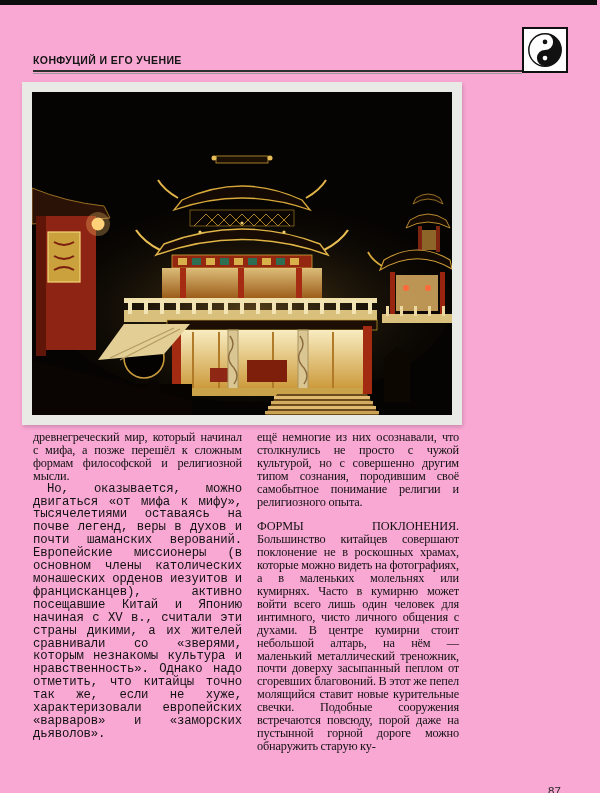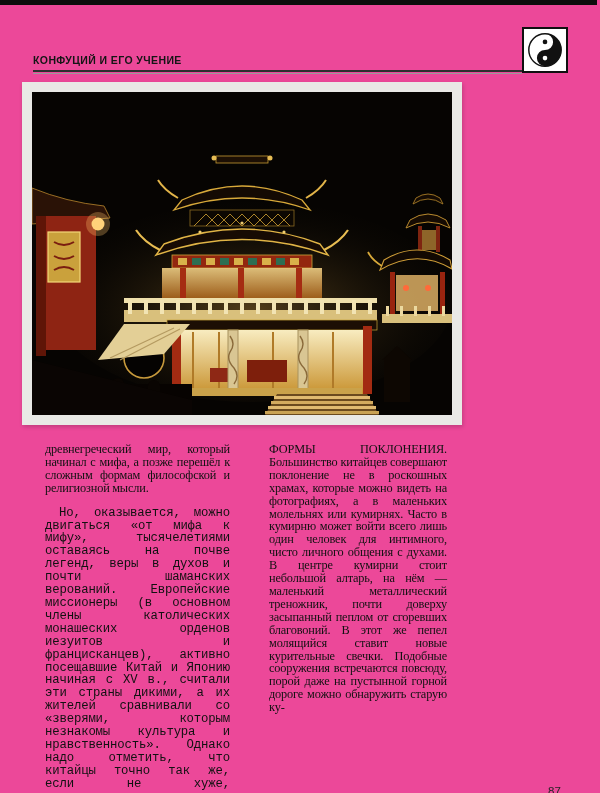--- a/index.html
+++ b/index.html
@@ -1,16 +1,16 @@
 <!DOCTYPE html>
 <html lang="ru"><head>
 <meta charset="utf-8">
 <style>
   html,body{margin:0;padding:0;}
-  .page{position:relative;width:600px;height:793px;background:#ec4899;overflow:hidden;
+  .page{position:relative;width:600px;height:793px;background:#f9a8d4;overflow:hidden;
         font-family:"Liberation Serif", serif;color:#111;}
   .abs{position:absolute;}
 
   
   .top-bar{left:0;top:0;width:597px;height:5px;background:#0d0d0d;}
 
   
   .chapter-header{left:33px;top:54px;font-family:"Liberation Sans", sans-serif;
       font-weight:bold;font-size:10.5px;letter-spacing:.4px;color:#151515;}
   .rule-main{left:33px;top:70px;width:489px;height:2px;background:#2e2e2e;}
@@ -23,21 +23,21 @@
   .photo-frame{left:22px;top:82px;width:440px;height:343px;background:#e9e9e6;
       box-shadow:1px 2px 4px rgba(0,0,0,.18);}
   .photo{left:10px;top:10px;width:420px;height:323px;background:#060402;overflow:hidden;}
 
   .caption{left:475px;top:368px;width:96px;font-family:"Liberation Sans", sans-serif;
       font-weight:bold;font-size:8px;line-height:10.6px;color:#1d2d69;}
 
   
   .col{text-align:justify;font-size:12.3px;line-height:12.9px;
       letter-spacing:-.15px;word-spacing:-.3px;}
-  .col p{margin:12px;}
+  .col p{margin:0;}
   .col p.indent{text-indent:14px;font-family:Liberation Mono, monospace;}
   .col p.gap{margin-top:12px;}
   .col-left{left:33px;top:431px;width:209px;}
   .col-right{left:257px;top:431px;width:202px;}
 
   .page-number{left:548px;top:752px;font-family:"Liberation Sans", sans-serif;
       font-size:11.5px;color:#242424;margin-top:33px;}
 </style>
 </head>
 <body>
@@ -204,18 +204,19 @@
     </div>
   </div>
 
 
   <div class="abs col col-left">
     <p>древнегреческий мир, который начинал с мифа, а позже перешёл к сложным формам философской и религиозной мысли.</p>
     <p class="indent">Но, оказывается, можно двигаться «от мифа к мифу», тысячелетиями оставаясь на почве легенд, веры в духов и почти шаманских верований. Европейские миссионеры (в основном члены католических монашеских орденов иезуитов и францисканцев), активно посещавшие Китай и Японию начиная с XV в., считали эти страны дикими, а их жителей сравнивали со «зверями, которым незнакомы культура и нравственность». Однако надо отметить, что китайцы точно так же, если не хуже, характеризовали европейских «варваров» и «заморских дьяволов».</p>
   </div>
 
   <div class="abs col col-right">
+    <p>ещё немногие из них осознавали, что столкнулись не просто с чужой культурой, но с совершенно другим типом сознания, породившим своё самобытное понимание религии и религиозного опыта.</p>
     <p class="gap"><span>ФОРМЫ ПОКЛОНЕНИЯ.</span><span> Большинство китайцев совершают поклонение не в роскошных храмах, которые можно видеть на фотографиях, а в маленьких молельнях или кумирнях. Часто в кумирню может войти всего лишь один человек для интимного, чисто личного общения с духами. В центре кумирни стоит небольшой алтарь, на нём — маленький металлический треножник, почти доверху засыпанный пеплом от сгоревших благовоний. В этот же пепел молящийся ставит новые курительные свечки. Подобные сооружения встречаются повсюду, порой даже на пустынной горной дороге можно обнаружить старую ку-</span></p>
   </div>
 
   <div class="abs page-number">87</div>
 
 </div>
 
 </body></html>

